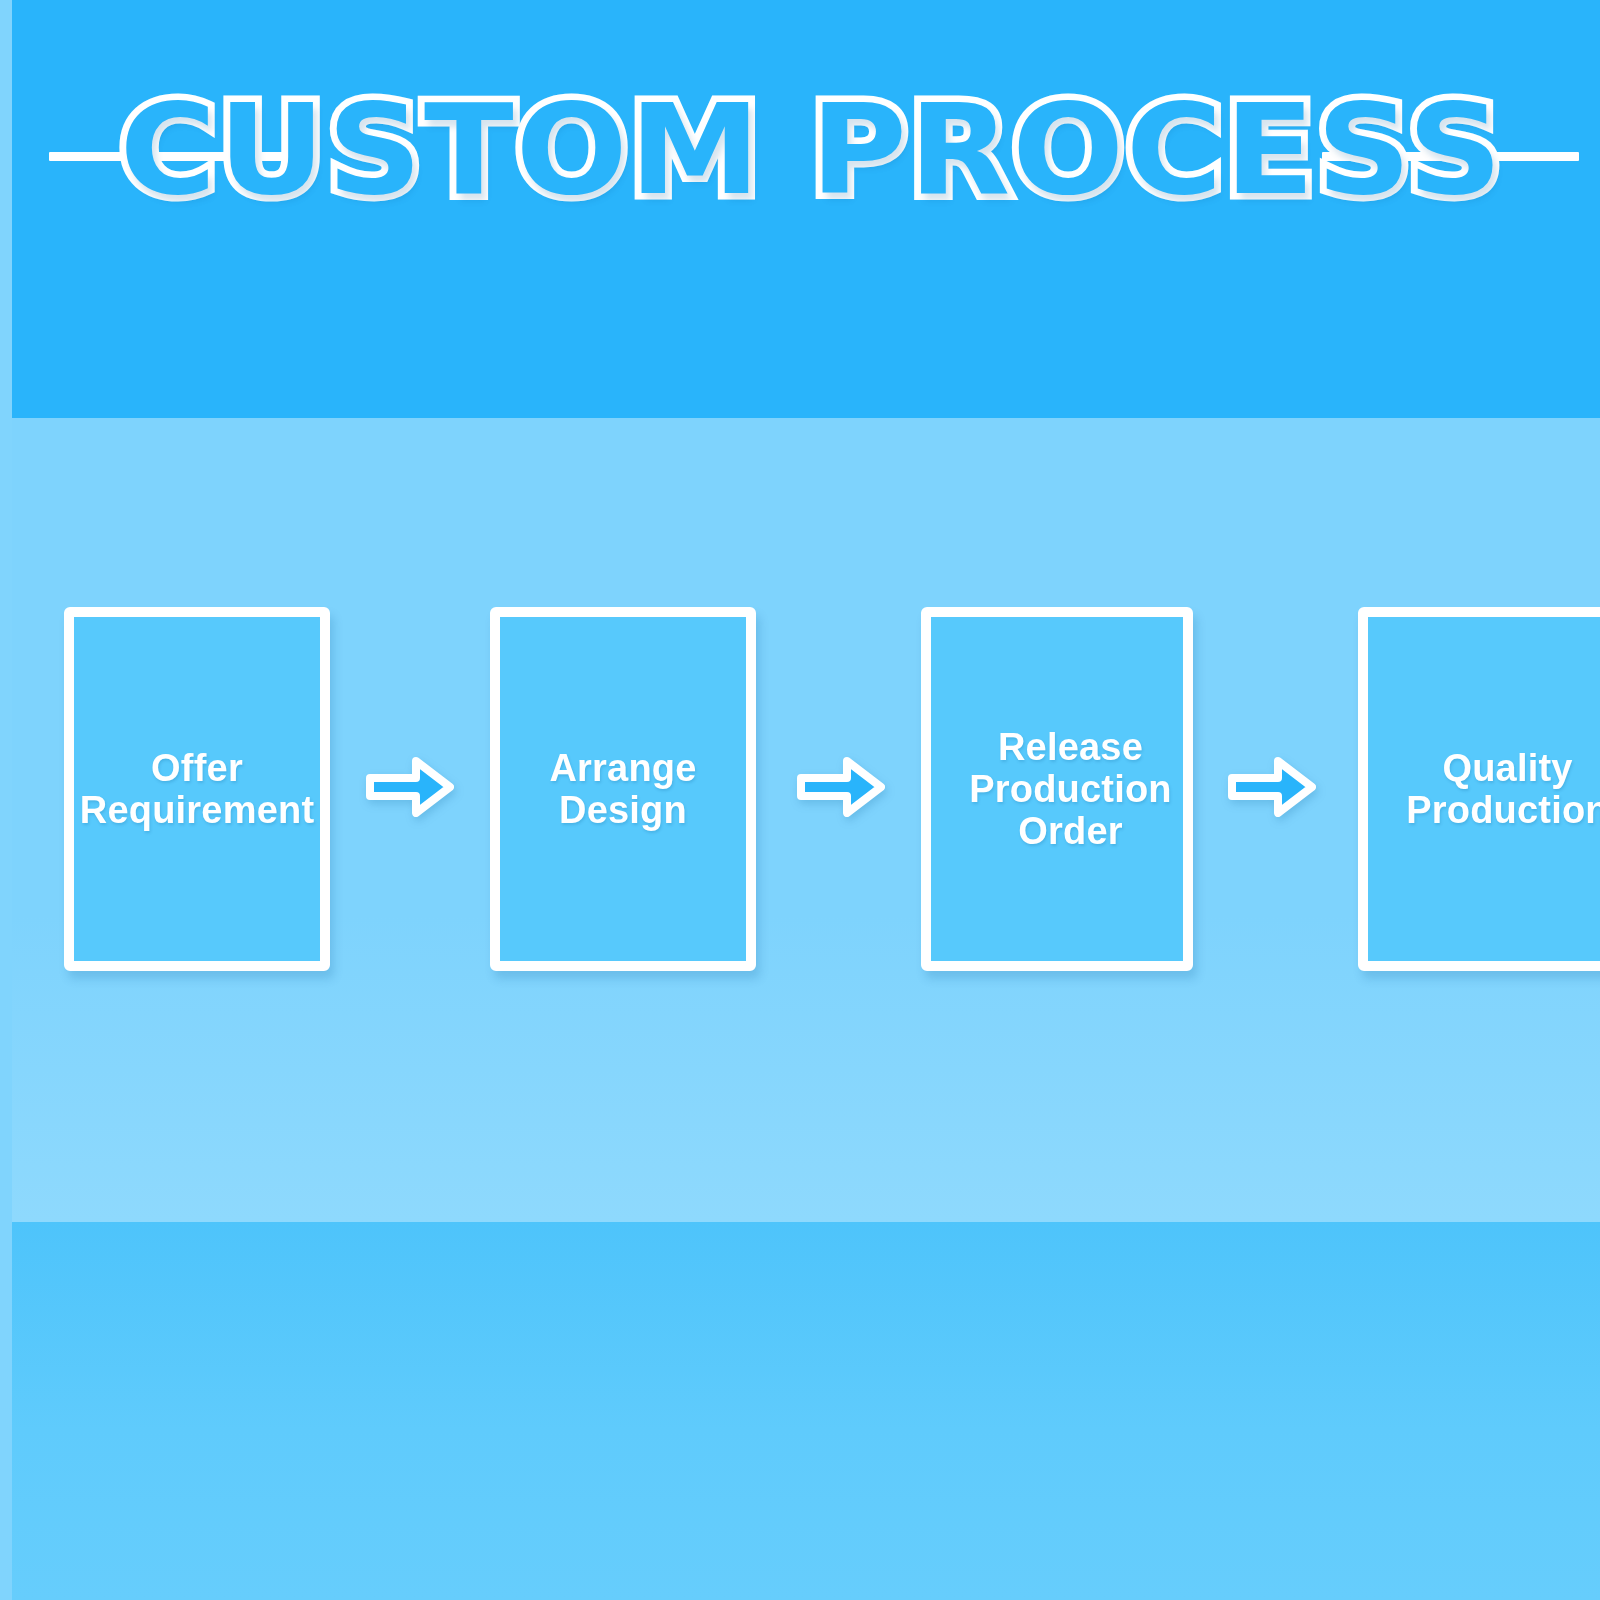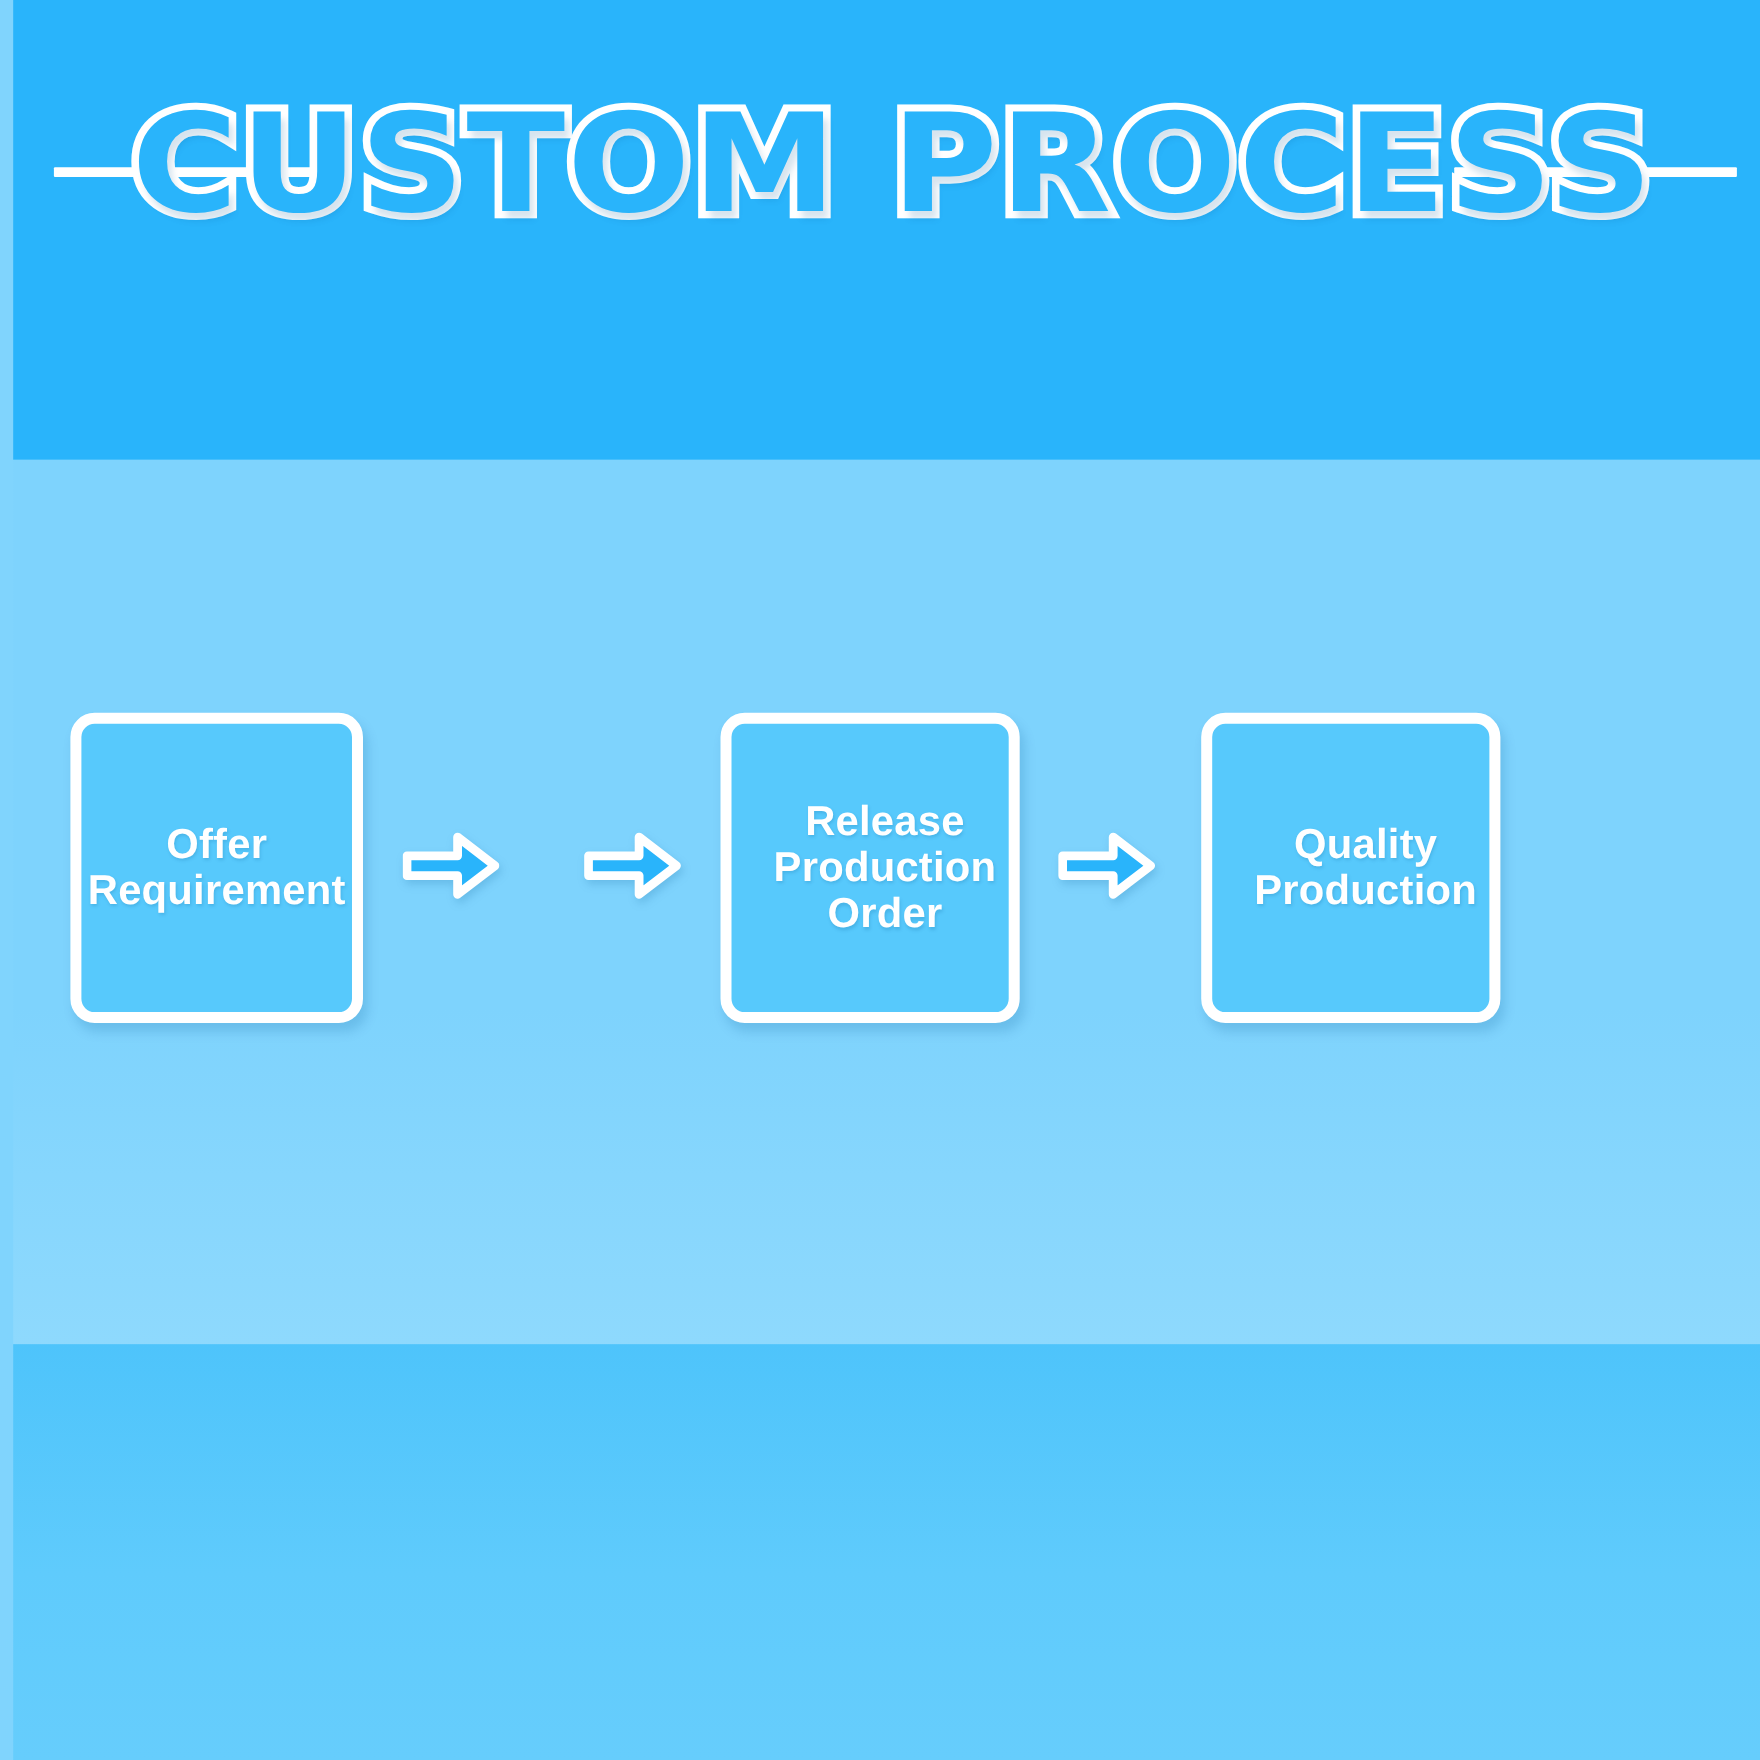--- a/index.html
+++ b/index.html
@@ -90,25 +90,25 @@
     width: 1600px;
     height: 282px;
     display: flex;
     align-items: center;
     justify-content: flex-start;
   }
 
   .step-box {
     box-sizing: border-box;
     width: 266px;
-    height: 282px;
+    height: 364px;
     flex: 0 0 266px;
     background: #57c9fc;
     border: 10px solid #ffffff;
-    border-radius: 22px;
+    border-radius: 6px;
     display: flex;
     align-items: center;
     justify-content: center;
     box-shadow: 4px 8px 10px rgba(0, 85, 140, 0.17);
   }
   .step-box.wide {
     width: 272px;
     flex: 0 0 272px;
     padding-left: 27px;
   }
@@ -176,20 +176,24 @@
     <div class="arrow-cell">
       <span class="arrow-icon">
         <svg width="88" height="62" viewBox="0 0 88 62" xmlns="http://www.w3.org/2000/svg">
           <path d="M4 22 L50 22 L50 5 L84 31 L50 57 L50 40 L4 40 Z" fill="#29b4fb" stroke="#ffffff" stroke-width="8" stroke-linejoin="round" stroke-linecap="round"></path>
         </svg>
       </span>
     </div>
 
     <div class="gap-b"></div>
 
+    <div class="step-box">
+      <div class="step-label">Arrange
+Design</div>
+    </div>
 
     <div class="gap-c"></div>
 
     <div class="arrow-cell">
       <span class="arrow-icon">
         <svg width="88" height="62" viewBox="0 0 88 62" xmlns="http://www.w3.org/2000/svg">
           <path d="M4 22 L50 22 L50 5 L84 31 L50 57 L50 40 L4 40 Z" fill="#29b4fb" stroke="#ffffff" stroke-width="8" stroke-linejoin="round" stroke-linecap="round"></path>
         </svg>
       </span>
     </div>

